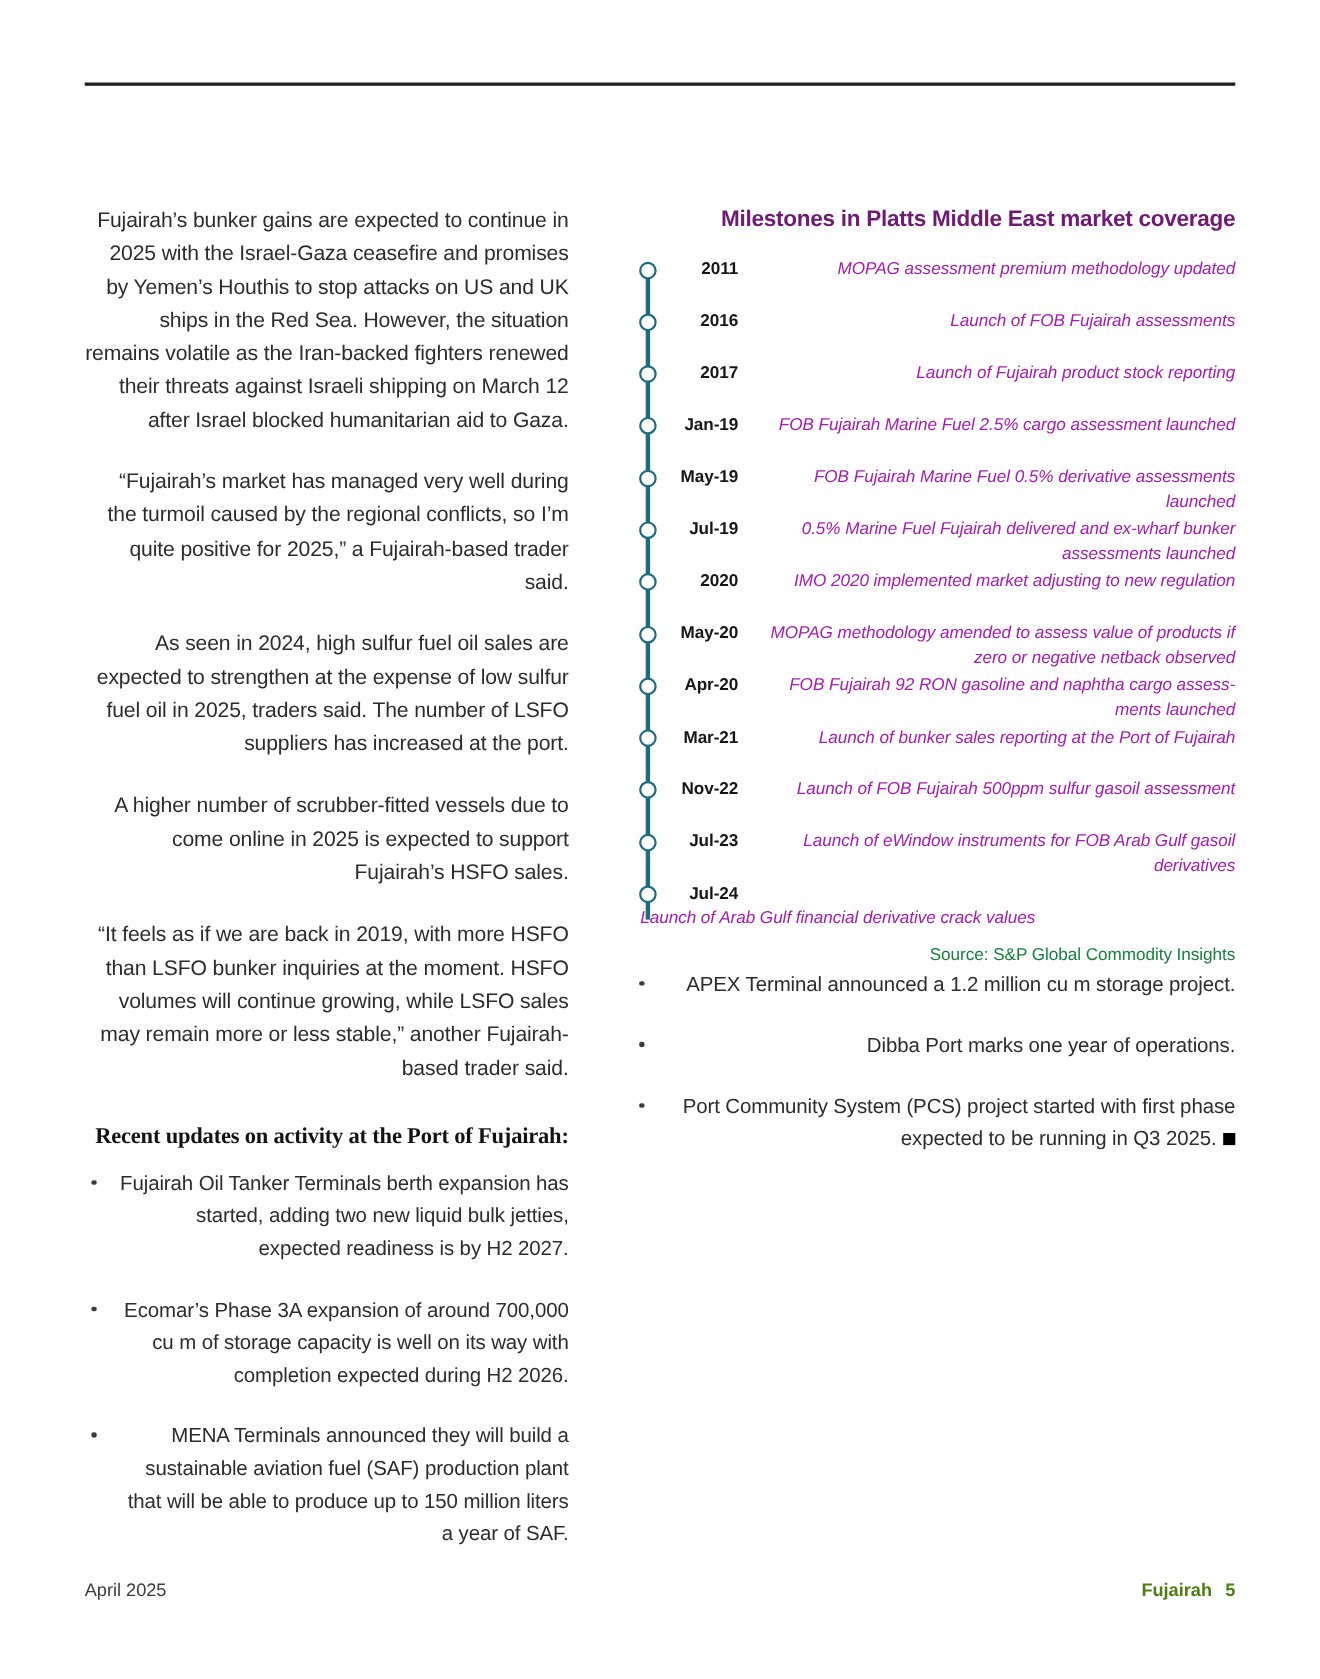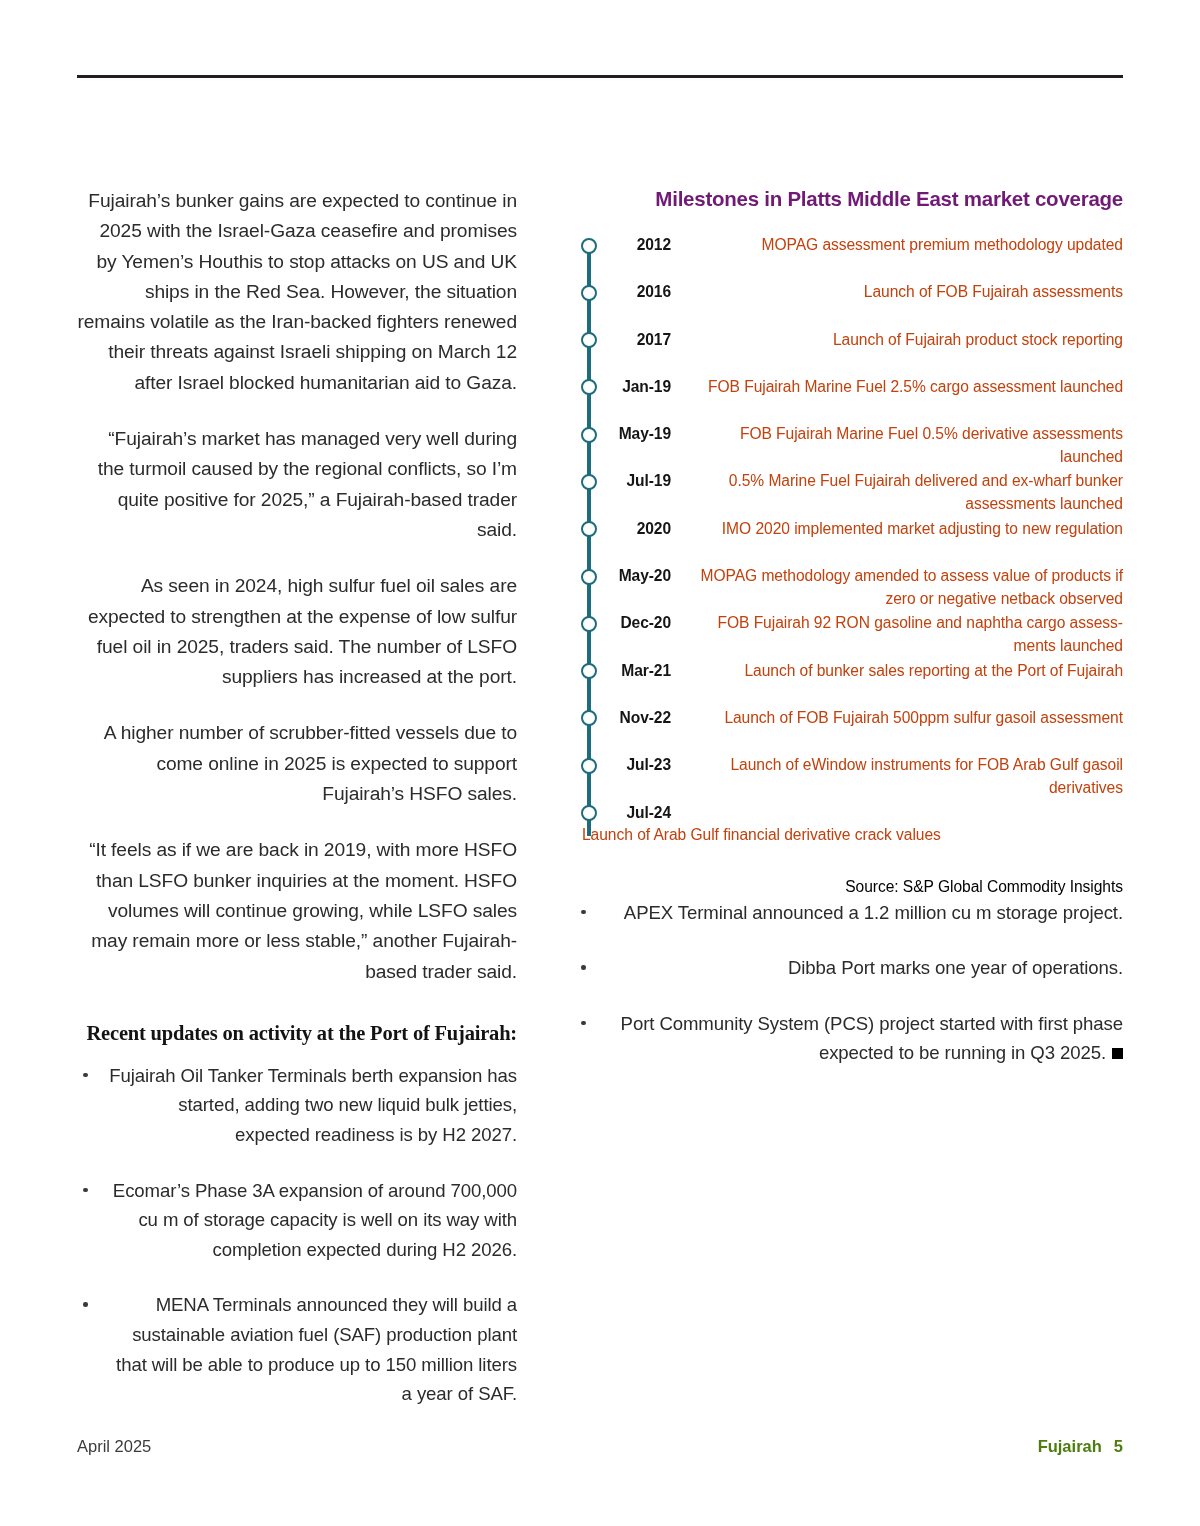--- a/index.html
+++ b/index.html
@@ -143,29 +143,30 @@
     font-weight: 700;
     color: #151515;
     letter-spacing: -0.1px;
     white-space: nowrap;
   }
   .tl-desc {
     flex: 1 1 auto;
     margin-left: 7px;
     font-size: 15.6px;
     line-height: 22.5px;
-    color: #c2410c;
+    color: #a21caf;
     letter-spacing: -0.05px;
+    font-style: italic;
   }
 
   .fig-source {
-    margin-top: 29px;
+    margin-top: 11px;
     font-size: 15.6px;
     line-height: 22px;
-    color: #000000;
+    color: #15803d;
     letter-spacing: -0.05px;
   }
 
   .right-bullets { margin-top: 60px; }
 
   
   .footer {
     position: absolute;
     left: 77px;
     right: 77px;
@@ -220,21 +221,21 @@
 
     <div class="col-right">
 
       <h3 class="fig-title">Milestones in Platts Middle East market coverage</h3>
 
       <div class="timeline">
         <div class="timeline-axis"></div>
 
         <div class="tl-row">
           <span class="tl-marker"></span>
-          <span class="tl-date">2012</span>
+          <span class="tl-date">2011</span>
           <span class="tl-desc">MOPAG assessment premium methodology updated</span>
         </div>
 
         <div class="tl-row">
           <span class="tl-marker"></span>
           <span class="tl-date">2016</span>
           <span class="tl-desc">Launch of FOB Fujairah assessments</span>
         </div>
 
         <div class="tl-row">
@@ -268,21 +269,21 @@
         </div>
 
         <div class="tl-row">
           <span class="tl-marker"></span>
           <span class="tl-date">May-20</span>
           <span class="tl-desc">MOPAG methodology amended to assess value of products if zero or negative netback observed</span>
         </div>
 
         <div class="tl-row">
           <span class="tl-marker"></span>
-          <span class="tl-date">Dec-20</span>
+          <span class="tl-date">Apr-20</span>
           <span class="tl-desc">FOB Fujairah 92 RON gasoline and naphtha cargo assess-ments launched</span>
         </div>
 
         <div class="tl-row">
           <span class="tl-marker"></span>
           <span class="tl-date">Mar-21</span>
           <span class="tl-desc">Launch of bunker sales reporting at the Port of Fujairah</span>
         </div>
 
         <div class="tl-row">

